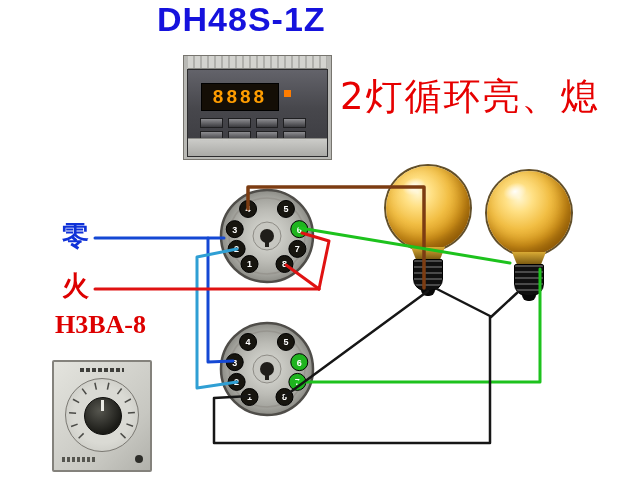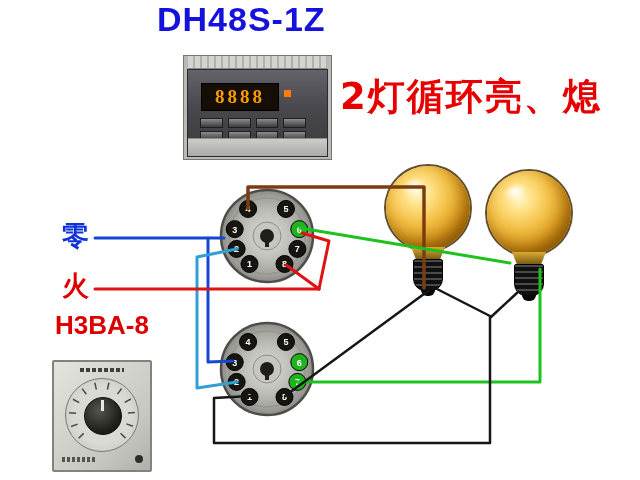--- a/index.html
+++ b/index.html
@@ -2,35 +2,35 @@
 <html><head>
 <meta charset="utf-8">
 <style>
   html,body{margin:0;padding:0;background:#fff;}
   #stage{
     position:relative;width:640px;height:480px;background:#ffffff;overflow:hidden;
     font-family:"Liberation Sans",sans-serif;
   }
   .txt{position:absolute;white-space:nowrap;line-height:1.1;}
   .t-title{left:157px;top:1px;font-size:34px;font-weight:bold;letter-spacing:1px;}
-  .t-heading{left:340px;top:77px;font-size:37px;font-weight:bold;letter-spacing:2px;font-family:"DejaVu Sans",sans-serif;}
+  .t-heading{left:340px;top:77px;font-size:37px;font-weight:normal;letter-spacing:2px;font-family:"DejaVu Sans",sans-serif;}
   .t-neutral{left:62px;top:221px;font-size:27px;font-weight:bold;font-family:"DejaVu Sans",sans-serif;}
   .t-live{left:62px;top:271px;font-size:27px;font-weight:bold;font-family:"DejaVu Sans",sans-serif;}
   .t-h3ba{left:55px;top:311px;font-size:26px;font-weight:bold;}
 
   
   .dh48s{position:absolute;left:183px;top:55px;width:147px;height:103px;z-index:1;
     background:#b9b9b5;border:1px solid #77756f;}
   .dh-top{position:absolute;left:4px;top:0;right:4px;height:12px;
     background:repeating-linear-gradient(90deg,#d3d3cf 0 5px,#b0b0ac 5px 7px);border-bottom:1px solid #8a8a86;}
   .dh-panel{position:absolute;left:3px;top:13px;right:3px;bottom:2px;
     background:linear-gradient(180deg,#63636a 0%,#47474c 45%,#3a3a3f 100%);border:1px solid #2c2c2e;}
   .dh-display{position:absolute;left:13px;top:13px;width:76px;height:26px;
     background:#140e06;border:1px solid #000;color:#ff9d00;
-    font-family:Liberation Serif, serif;font-size:19px;font-weight:bold;
+    font-family:Liberation Sans, sans-serif;font-size:19px;font-weight:bold;
     text-align:center;line-height:25px;letter-spacing:3px;}
   .dh-ind{position:absolute;left:96px;top:20px;width:7px;height:7px;background:#ff7d00;}
   .dh-keys{position:absolute;left:12px;top:48px;width:106px;
     display:grid;grid-template-columns:repeat(4,1fr);grid-auto-rows:10px;gap:3px 5px;}
   .dh-key{background:linear-gradient(180deg,#8d8d91,#3b3b3f);border:1px solid #1f1f21;}
   .dh-cover{position:absolute;left:0;right:0;bottom:0;height:17px;
     background:linear-gradient(180deg,rgba(216,216,212,.92),rgba(176,176,172,.95));
     border-top:1px solid #8d8d89;}
 
   
@@ -202,15 +202,15 @@
       <polyline points="297,382 540,382 540,269" fill="none" stroke="#1dc21d" stroke-width="3" stroke-linecap="round" stroke-linejoin="round"></polyline>
       <polyline points="428,291 285,396" fill="none" stroke="#161616" stroke-width="2.5" stroke-linecap="round" stroke-linejoin="round"></polyline>
       <polyline points="437,289 490,316 490,443 214,443 214,398 250,396" fill="none" stroke="#161616" stroke-width="2.5" stroke-linecap="round" stroke-linejoin="round"></polyline>
       <polyline points="518,292 491,317" fill="none" stroke="#161616" stroke-width="2.5" stroke-linecap="round" stroke-linejoin="round"></polyline>
     </svg>
 
   <div class="txt t-title" style="color: rgb(21, 18, 221);">DH48S-1Z</div>
   <div class="txt t-heading" style="color: rgb(230, 0, 0);">2灯循环亮、熄</div>
   <div class="txt t-neutral" style="color: rgb(16, 50, 216);">零</div>
   <div class="txt t-live" style="color: rgb(221, 0, 0);">火</div>
-  <div class="txt t-h3ba" style="color: rgb(221, 0, 0);">H3BA-8</div>
+  <div class="txt t-h3ba" style="color: rgb(221, 0, 0); font-family: Liberation Serif, serif;">H3BA-8</div>
 
 </div>
 
 </body></html>

